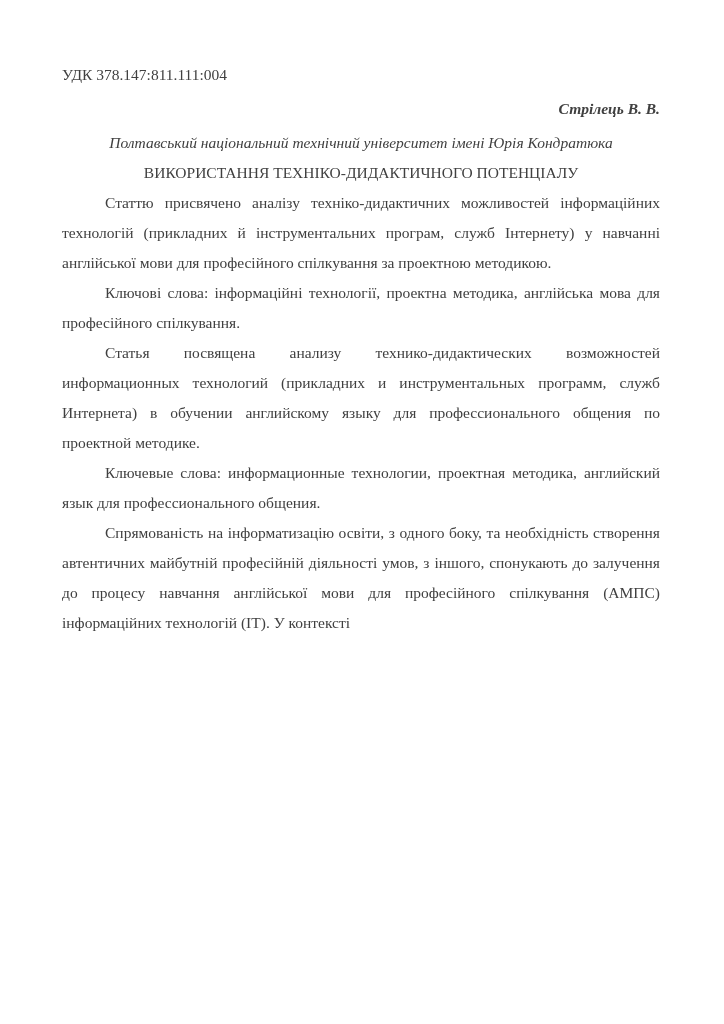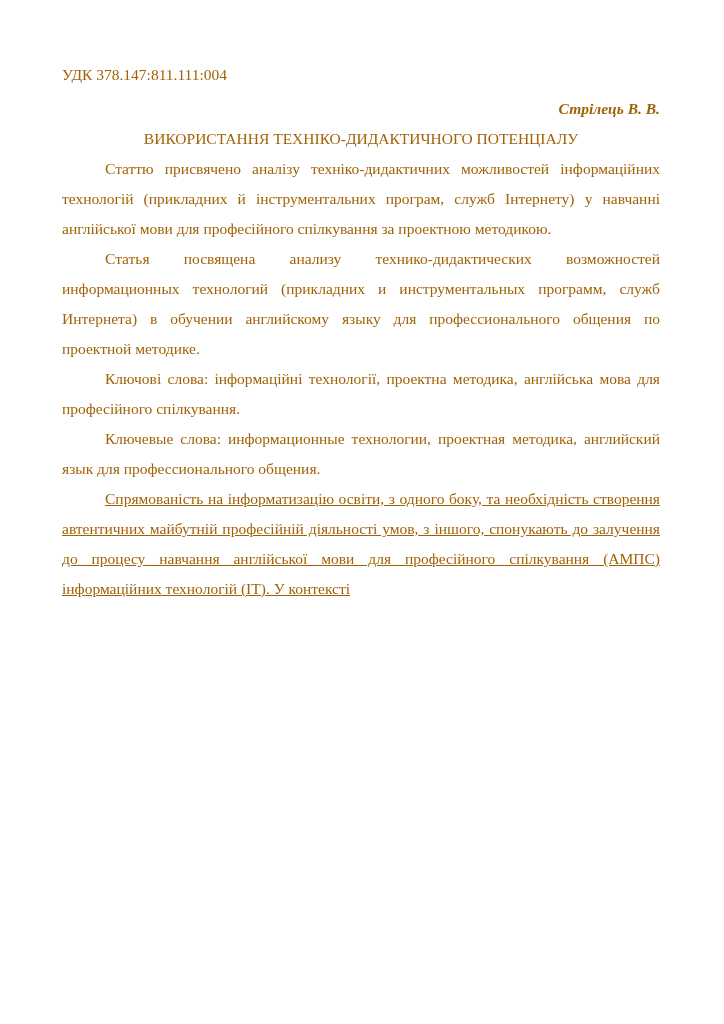--- a/index.html
+++ b/index.html
@@ -6,21 +6,21 @@
     margin: 0;
     padding: 0;
     background: #ffffff;
   }
   .page {
     position: relative;
     width: 724px;
     height: 1024px;
     box-sizing: border-box;
     background: #ffffff;
-    color: #a16207;
+    color: #404040;
     font-family: "Liberation Serif", "DejaVu Serif", serif;
     font-size: 15.5px;
     line-height: 30px;
     padding: 60px 64px 0 62px;
     overflow: hidden;
   }
   .udc {
     text-align: left;
   }
   .author {
@@ -41,41 +41,42 @@
     display: block;
   }
   p.para {
     margin: 0;
     text-align: justify;
     text-indent: 43px;
   }
   .gap-sm { margin-top: 8px; }
   .gap    { margin-top: 25px; }
   .gap-lg { margin-top: 30px; }
-  .intro  { text-indent: 31px; text-decoration: underline; }
+  .intro  { text-indent: 31px; }
 </style>
 </head>
 <body>
 
 <div class="page">
 
   <div class="udc">УДК 378.147:811.111:004</div>
 
   <div class="author">Стрілець В. В.</div>
 
+  <div class="affiliation">Полтавський національний технічний університет імені Юрія Кондратюка</div>
 
   <div class="title">
     <span>ВИКОРИСТАННЯ ТЕХНІКО-ДИДАКТИЧНОГО ПОТЕНЦІАЛУ</span>
   </div>
 
   <p class="para gap-sm">Статтю присвячено аналізу техніко-дидактичних можливостей інформаційних технологій (прикладних й інструментальних програм, служб Інтернету) у навчанні англійської мови для професійного спілкування за проектною методикою.</p>
 
+  <p class="para">Ключові слова: інформаційні технології, проектна методика, англійська мова для професійного спілкування.</p>
+
   <p class="para gap">Статья посвящена анализу технико-дидактических возможностей информационных технологий (прикладних и инструментальных программ, служб Интернета) в обучении  английскому языку для профессионального общения по проектной методике.</p>
-
-  <p class="para">Ключові слова: інформаційні технології, проектна методика, англійська мова для професійного спілкування.</p>
 
   <p class="para">Ключевые слова: информационные технологии, проектная методика, английский язык для профессионального общения.</p>
 
 
 
   <p class="para gap-lg intro">Спрямованість на інформатизацію освіти, з одного боку, та необхідність створення автентичних майбутній професійній діяльності умов, з іншого, спонукають до залучення до процесу навчання англійської мови для професійного спілкування (АМПС) інформаційних технологій (ІТ). У контексті</p>
 
 </div>
 
 </body></html>

